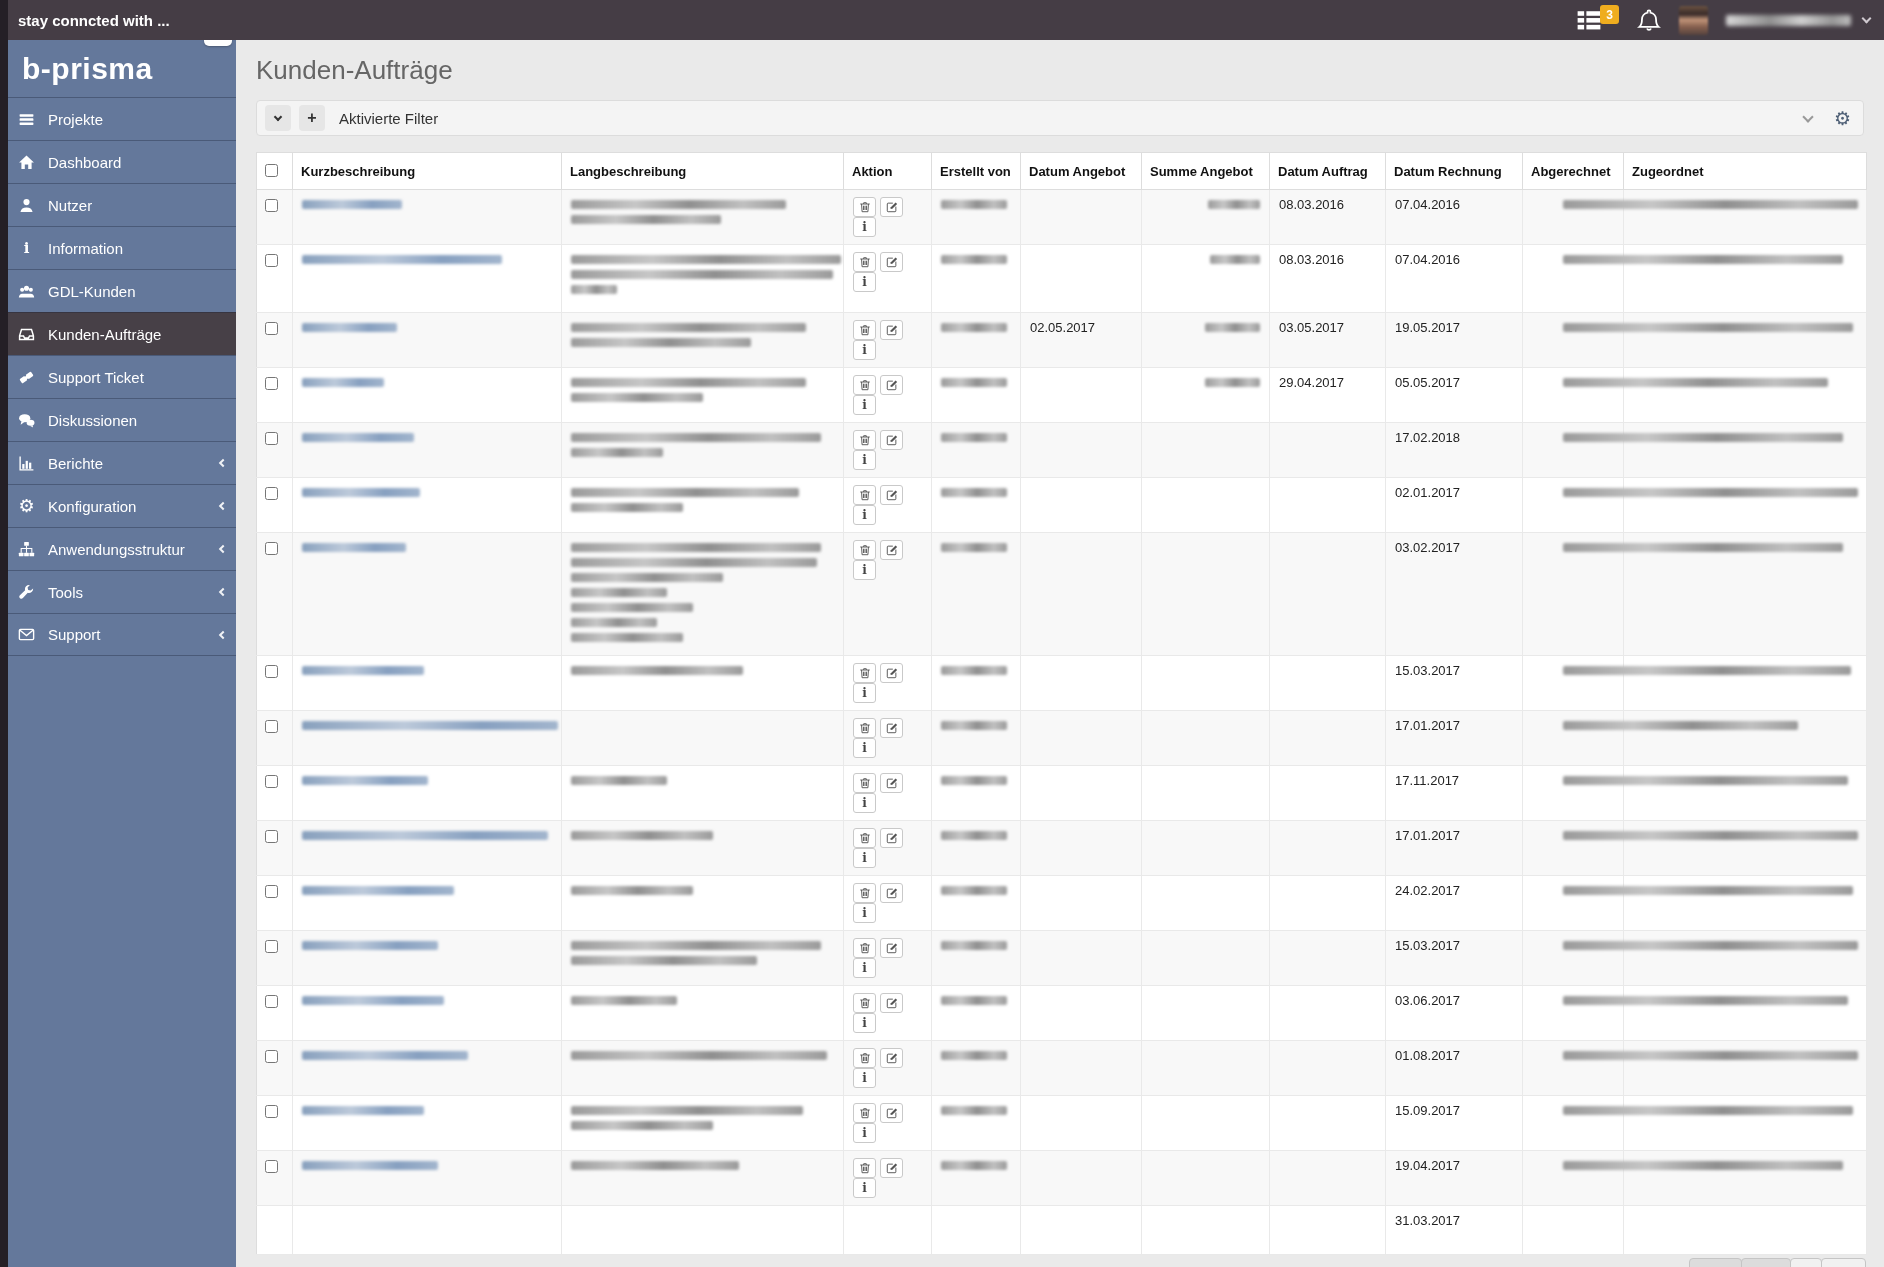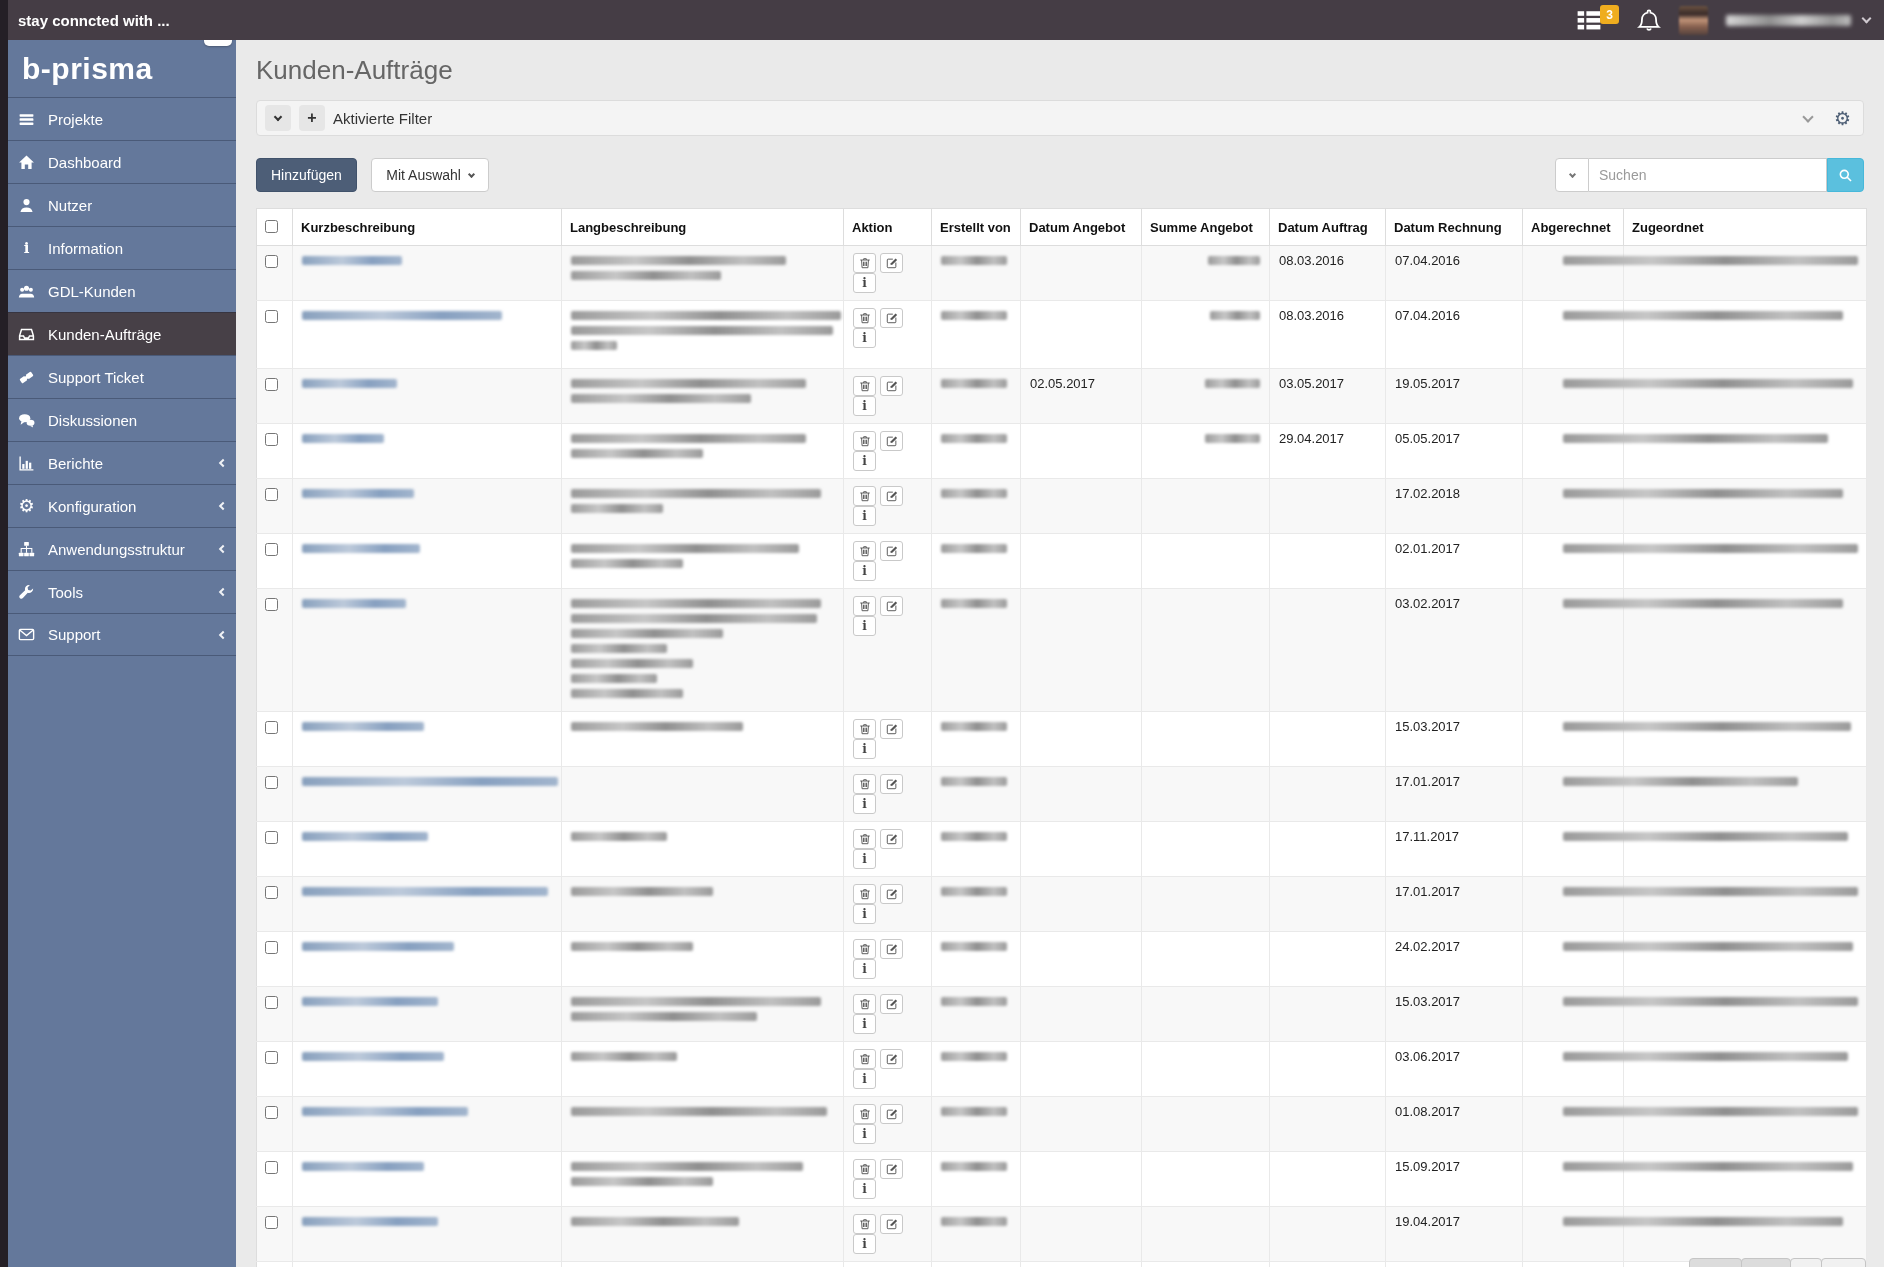--- a/index.html
+++ b/index.html
@@ -50,21 +50,21 @@
 
   
   .main { position:absolute; left:236px; top:40px; right:0; bottom:0; padding:0 20px; }
   .page-title { font-size:26px; font-weight:400; color:#666; margin-top:15px; }
 
   .filterbar { margin-top:14px; height:36px; background:#f4f4f4; border:1px solid #dcdcdc; border-radius:4px;
                display:flex; align-items:center; padding:0 12px 0 8px; }
   .fbtn { width:26px; height:26px; background:#e6e6e6; border-radius:4px; display:flex; align-items:center;
           justify-content:center; color:#333; margin-right:8px; cursor:pointer; font-size:16px; font-weight:bold; }
   .fbtn .chev { width:6px; height:6px; color:#333; margin-top:-3px; }
-  .filter-label { font-size:15px; color:#333; margin-left:0; }
+  .filter-label { font-size:15px; color:#333; margin-left:6px; }
   .filterbar .spacer { flex:1; }
   .filterbar .chev.plain { color:#999; margin-right:22px; margin-top:-3px; width:8px; height:8px; }
   .filter-gear { color:#4f6076; font-size:19px; line-height:1; cursor:pointer; }
 
   .toolbar { margin-top:22px; display:flex; justify-content:space-between; align-items:center; }
   .btn { height:34px; border-radius:4px; font-size:14px; display:inline-flex; align-items:center; padding:0 14px; cursor:pointer; }
   .btn-add { background:#4d5e77; border:1px solid #41526b; color:#fff; }
   .btn-sel { background:#fff; border:1px solid #ccc; color:#333; margin-left:10px; }
   .btn-sel .chev { width:5px; height:5px; color:#555; margin-left:8px; margin-top:-2px; }
   .searchgroup { display:flex; }
@@ -297,41 +297,20 @@
       <span class="fbtn">
           <span class="chev"></span>
         </span>
       <span class="fbtn">+</span>
       <span class="filter-label">Aktivierte Filter</span>
       <span class="spacer"></span>
       <span class="chev plain"></span>
       <span class="filter-gear">⚙</span>
     </div>
 
-    <div class="toolbar">
-      <div>
-        <button class="btn btn-add">Hinzufügen</button>
-        <button class="btn btn-sel">
-          <span>Mit Auswahl</span>
-          <span class="chev"></span>
-        </button>
-      </div>
-      <div class="searchgroup">
-        <span class="sel-mini">
-            <span class="chev"></span>
-          </span>
-        <input class="search-input" type="text" placeholder="Suchen" style="">
-        <span class="btn-search">
-          <svg viewBox="0 0 16 16" width="15" height="15">
-            <circle cx="6.7" cy="6.7" r="4.2" fill="none" stroke="#fff" stroke-width="1.7"></circle>
-            <path d="m9.9 9.9 4 4" stroke="#fff" stroke-width="1.7"></path>
-          </svg>
-        </span>
-      </div>
-    </div>
 
     <div class="tablewrap">
       <table>
         <colgroup>
             <col style="width: 36px;">
             <col style="width: 269px;">
             <col style="width: 282px;">
             <col style="width: 88px;">
             <col style="width: 89px;">
             <col style="width: 121px;">

